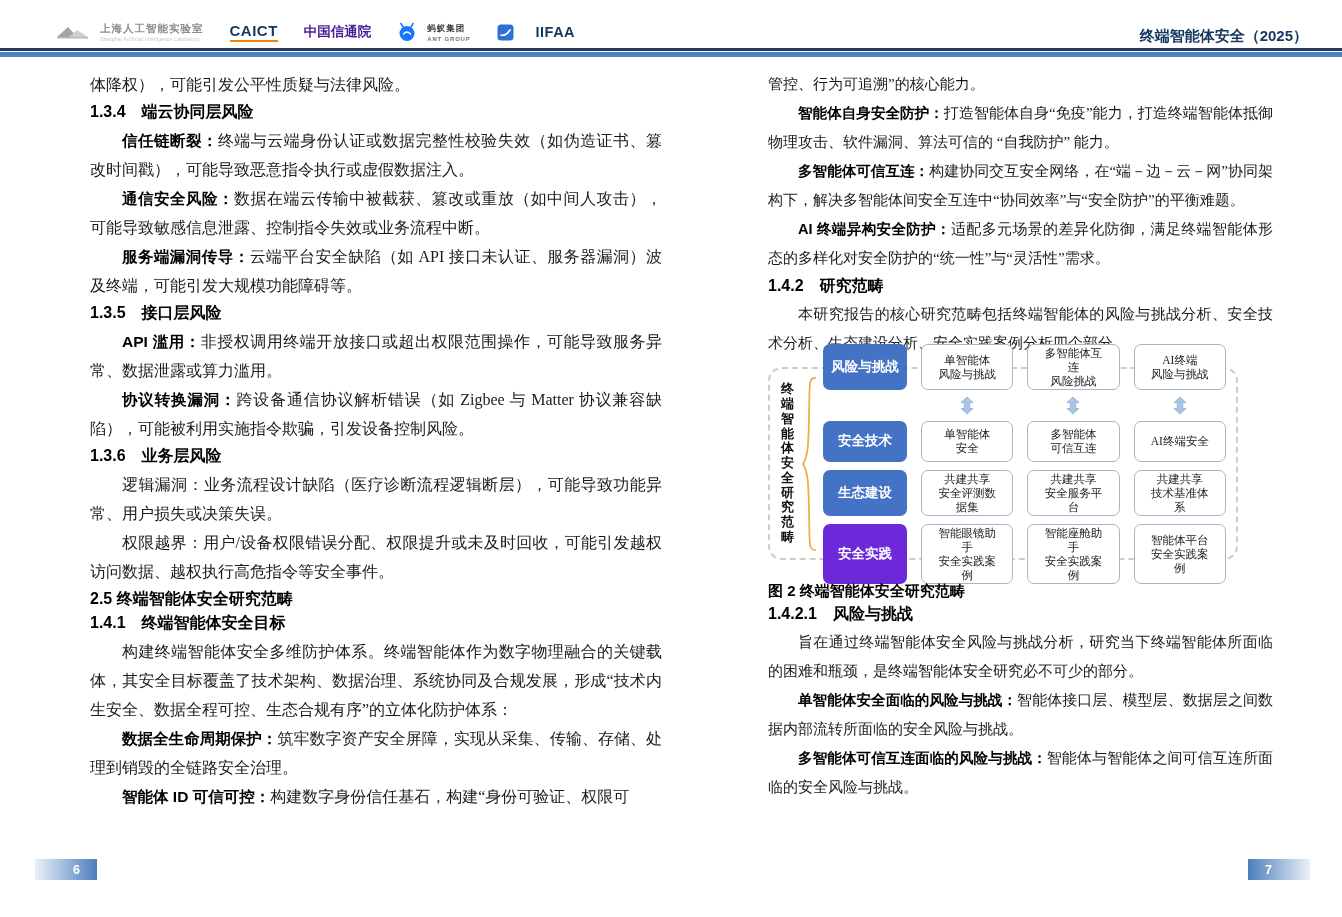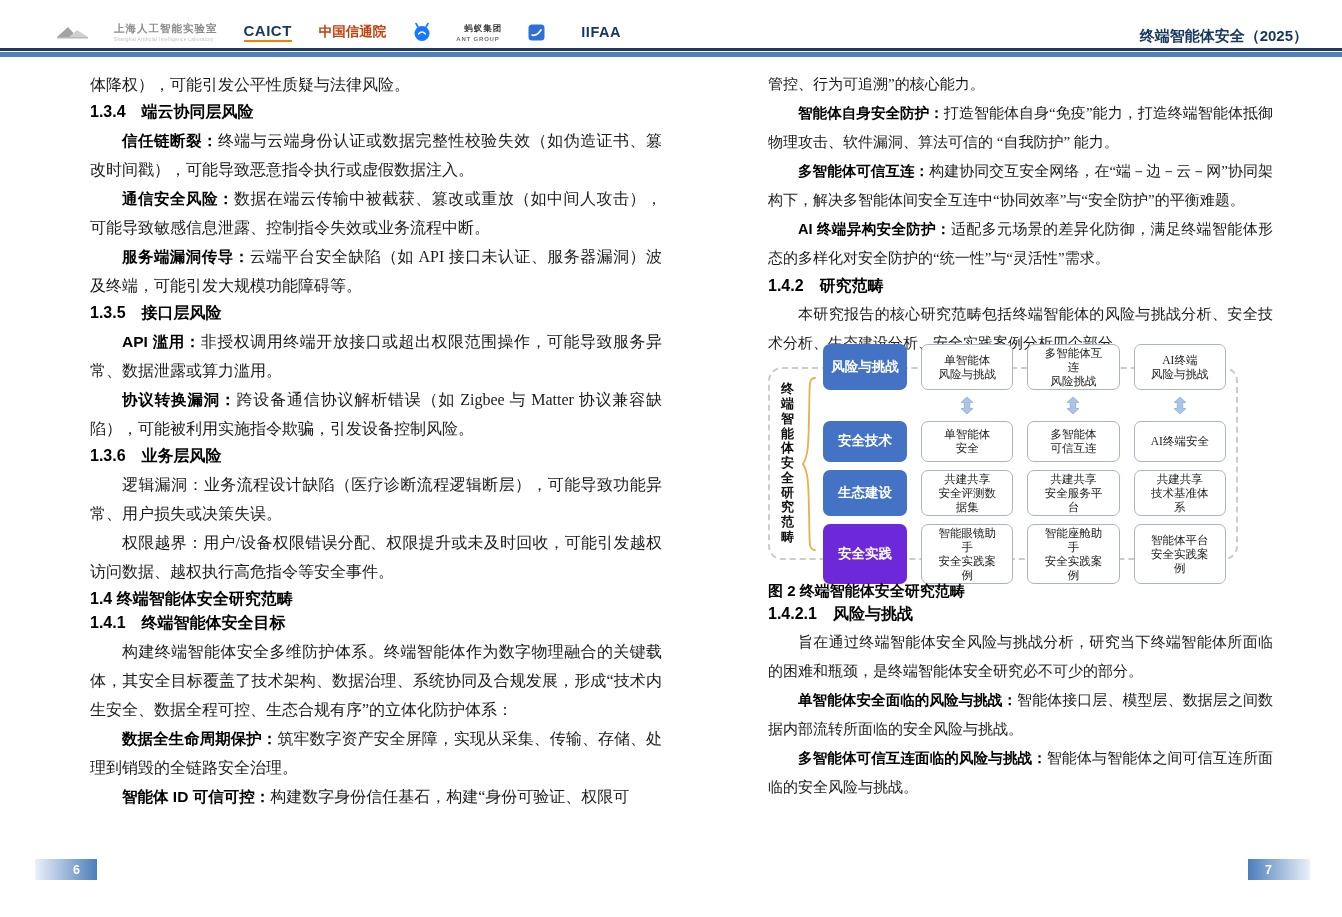--- a/index.html
+++ b/index.html
@@ -5,27 +5,27 @@
   html,body{margin:0;padding:0;}
   body{
     width:1342px;height:917px;position:relative;overflow:hidden;
     background:#ffffff;
     font-family:"Liberation Serif","DejaVu Serif",serif;
     color:#1b1b1b;
   }
   
   .report-header{position:absolute;top:0;left:0;right:0;height:48px;background:#fff;}
   .logo-strip{position:absolute;left:56px;top:22px;display:flex;align-items:center;gap:26px;}
-  .logo{display:flex;align-items:center;gap:24px;}
+  .logo{display:flex;align-items:center;gap:10px;}
   .logo-textcol{display:flex;flex-direction:column;line-height:1.05;}
   .shai-title{font:bold 10.5px "Liberation Sans",sans-serif;color:#8c8c8c;letter-spacing:1px;}
   .shai-sub{font:4.5px "Liberation Sans",sans-serif;color:#bdbdbd;letter-spacing:.4px;margin-top:1px;}
   .caict-brand{font:bold 15px "Liberation Sans",sans-serif;color:#17365D;border-bottom:2.5px solid #F08300;padding-bottom:1px;letter-spacing:.5px;}
-  .caict-title{font:bold 13.5px "Liberation Sans",sans-serif;color:#c2410c;margin-left:3px;}
-  .ant-title{font:bold 8.5px "Liberation Sans",sans-serif;color:#3c3c3c;letter-spacing:1px;margin-left:8px;}
+  .caict-title{font:bold 13.5px "Liberation Sans",sans-serif;color:#4c1d95;margin-left:16px;}
+  .ant-title{font:bold 8.5px "Liberation Sans",sans-serif;color:#3c3c3c;letter-spacing:1px;}
   .ant-sub{font:bold 6px "Liberation Sans",sans-serif;color:#6f6f6f;letter-spacing:.8px;margin-top:1px;}
   .iifaa-title{font:bold 14.5px "Liberation Sans",sans-serif;color:#17365D;letter-spacing:.5px;margin-left:12px;}
   .doc-title{position:absolute;right:34px;top:27px;font:bold 15px "Liberation Sans",sans-serif;color:#17365D;}
   .header-rule{position:absolute;top:48px;left:0;right:0;}
   .header-rule .r1{height:2.5px;background:#1F3B63;}
   .header-rule .r2{height:1.5px;background:#ffffff;}
   .header-rule .r3{height:5px;background:#4F81BD;}
   
   .text-col{text-align:justify;}
   .text-col p{margin:0;line-height:29px;}
@@ -119,21 +119,21 @@
       <h3 class="h">1.3.4　端云协同层风险</h3>
       <p class="para"><strong>信任链断裂：</strong>终端与云端身份认证或数据完整性校验失效（如伪造证书、篡改时间戳），可能导致恶意指令执行或虚假数据注入。</p>
       <p class="para"><strong>通信安全风险：</strong>数据在端云传输中被截获、篡改或重放（如中间人攻击），可能导致敏感信息泄露、控制指令失效或业务流程中断。</p>
       <p class="para"><strong>服务端漏洞传导：</strong>云端平台安全缺陷（如 API 接口未认证、服务器漏洞）波及终端，可能引发大规模功能障碍等。</p>
       <h3 class="h">1.3.5　接口层风险</h3>
       <p class="para"><strong>API 滥用：</strong>非授权调用终端开放接口或超出权限范围操作，可能导致服务异常、数据泄露或算力滥用。</p>
       <p class="para"><strong>协议转换漏洞：</strong>跨设备通信协议解析错误（如 Zigbee 与 Matter 协议兼容缺陷），可能被利用实施指令欺骗，引发设备控制风险。</p>
       <h3 class="h">1.3.6　业务层风险</h3>
       <p class="para">逻辑漏洞：业务流程设计缺陷（医疗诊断流程逻辑断层），可能导致功能异常、用户损失或决策失误。</p>
       <p class="para">权限越界：用户/设备权限错误分配、权限提升或未及时回收，可能引发越权访问数据、越权执行高危指令等安全事件。</p>
-      <h3 class="h">1.4 终端智能体安全研究范畴</h3>
+      <h3 class="h">2.5 终端智能体安全研究范畴</h3>
       <h3 class="h">1.4.1　终端智能体安全目标</h3>
       <p class="para">构建终端智能体安全多维防护体系。终端智能体作为数字物理融合的关键载体，其安全目标覆盖了技术架构、数据治理、系统协同及合规发展，形成“技术内生安全、数据全程可控、生态合规有序”的立体化防护体系：</p>
       <p class="para"><strong>数据全生命周期保护：</strong>筑牢数字资产安全屏障，实现从采集、传输、存储、处理到销毁的全链路安全治理。</p>
       <p class="para"><strong>智能体 ID 可信可控：</strong>构建数字身份信任基石，构建“身份可验证、权限可</p>
     </div>
   <div class="pagenum left">6</div>
 </section>
 
 <section>
   <div class="right-wrap">

